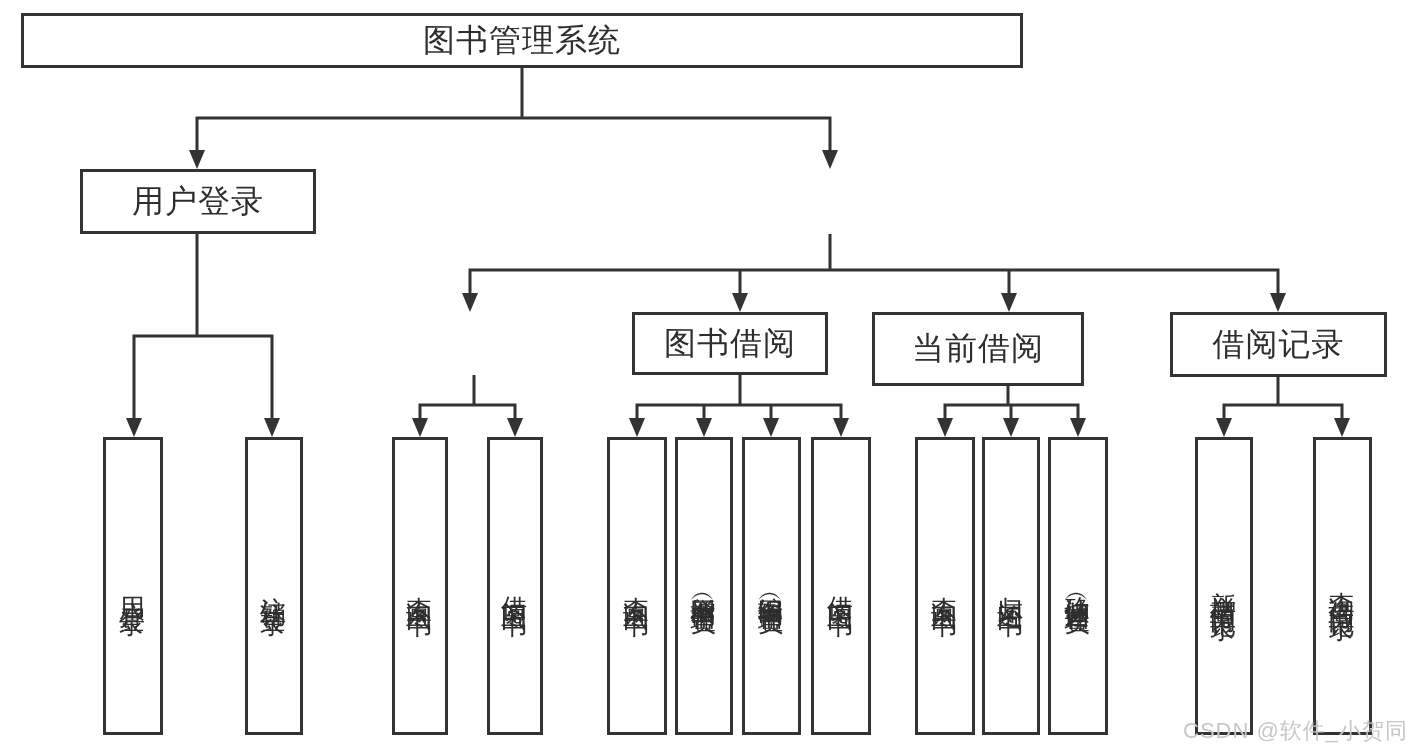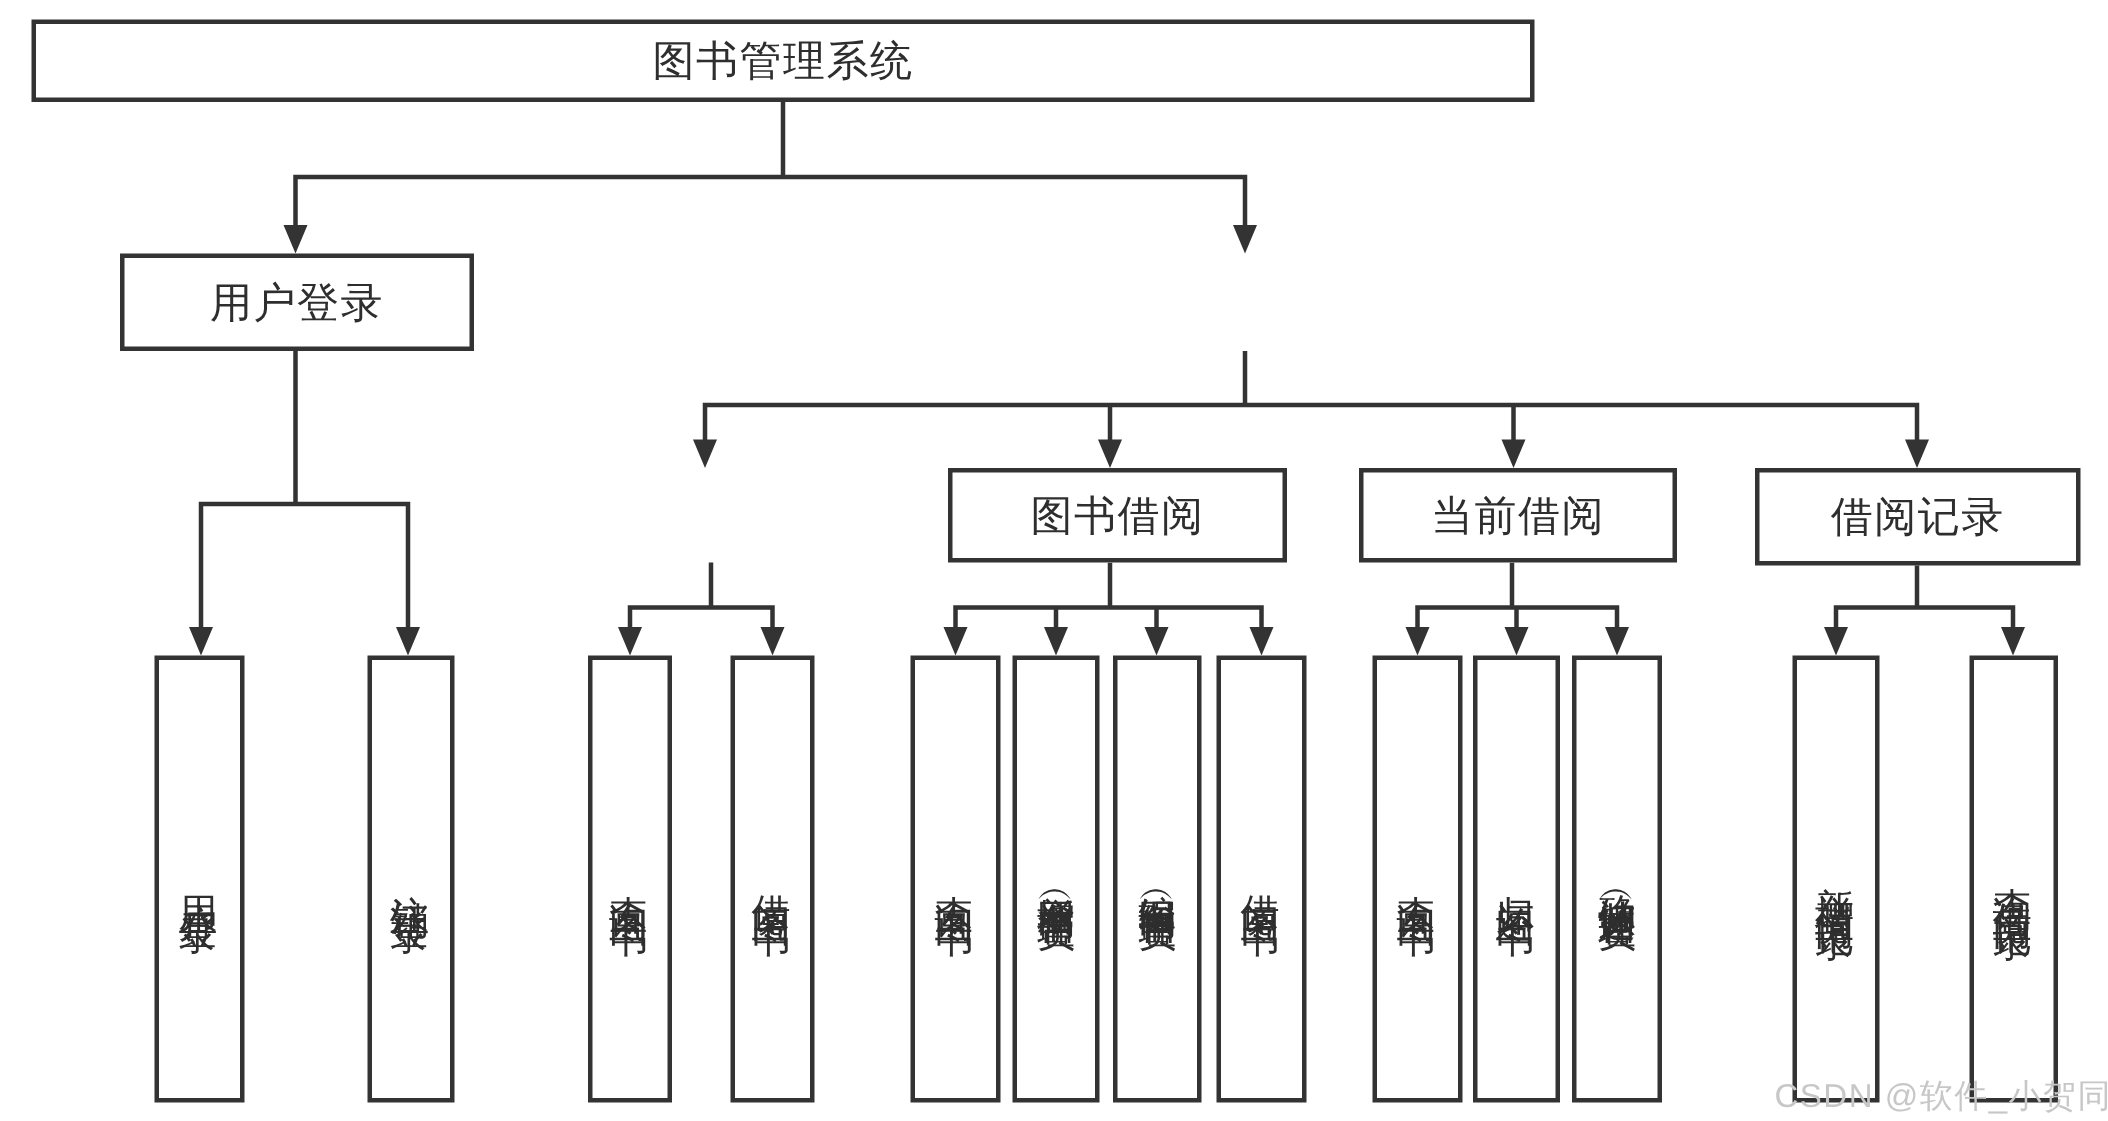--- a/index.html
+++ b/index.html
@@ -25,21 +25,21 @@
     position: absolute;
     box-sizing: border-box;
     border: 3px solid var(--line, #333333);
     background: #ffffff;
     display: flex;
     align-items: center;
     justify-content: center;
     color: var(--text, #2e2e2e);
   }
   .hlabel {
-    font-size: 28px;
+    font-size: 32px;
     letter-spacing: 1px;
     white-space: nowrap;
     color: var(--text, #2e2e2e);
   }
   .vtext {
     writing-mode: vertical-rl;
     font-size: 26px;
     letter-spacing: 5px;
     white-space: nowrap;
     color: var(--text, #2e2e2e);
@@ -100,24 +100,24 @@
   </svg>
 
   <div class="box" style="left:21px; top:13px; width:1002px; height:55px;">
     <span class="hlabel">图书管理系统</span>
   </div>
 
   <div class="box" style="left:80px; top:169px; width:236px; height:65px;">
     <span class="hlabel">用户登录</span>
   </div>
 
-  <div class="box" style="left:632px; top:312px; width:226px; height:63px;">
+  <div class="box" style="left:632px; top:312px; width:196px; height:63px;">
     <span class="hlabel">图书借阅</span>
   </div>
-  <div class="box" style="left:906px; top:312px; width:212px; height:63px;">
+  <div class="box" style="left:872px; top:312px; width:212px; height:74px;">
     <span class="hlabel">当前借阅</span>
   </div>
   <div class="box" style="left:1170px; top:312px; width:217px; height:65px;">
     <span class="hlabel">借阅记录</span>
   </div>
 
   <div class="box" style="left:103px; top:437px; width:60px; height:298px;">
     <span class="vtext">用户登录</span>
   </div>
   <div class="box" style="left:245px; top:437px; width:58px; height:298px;">

